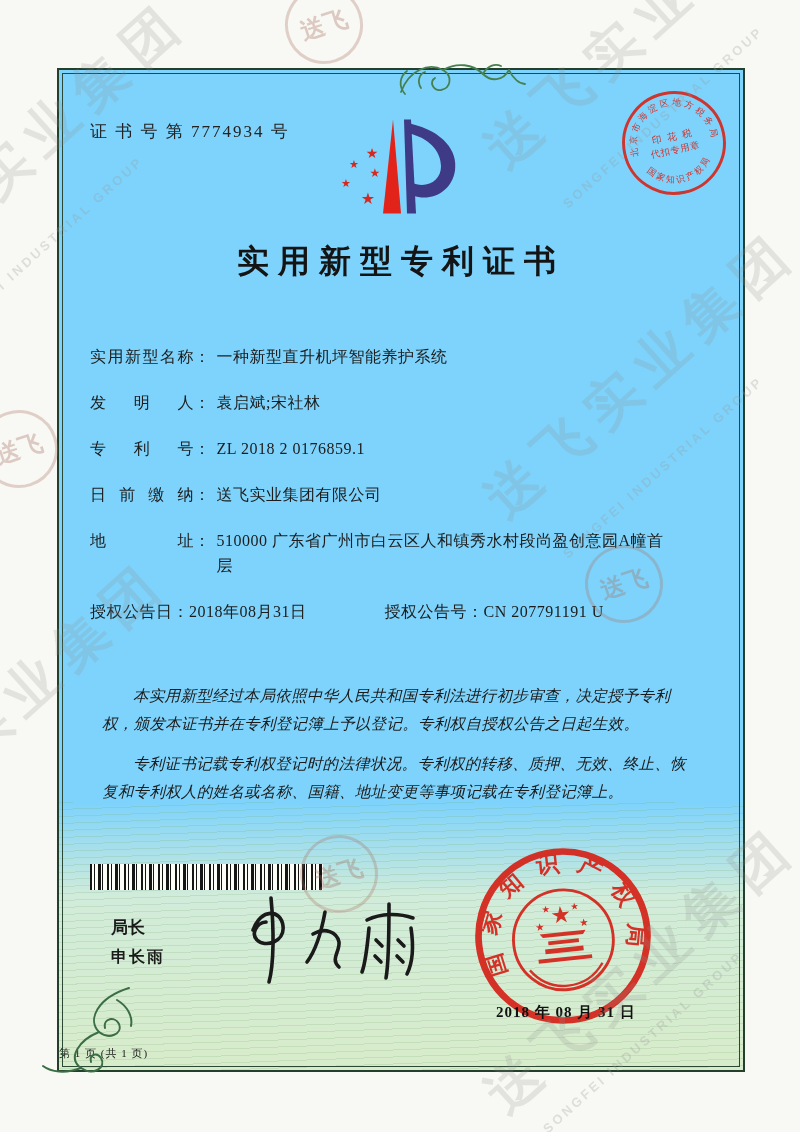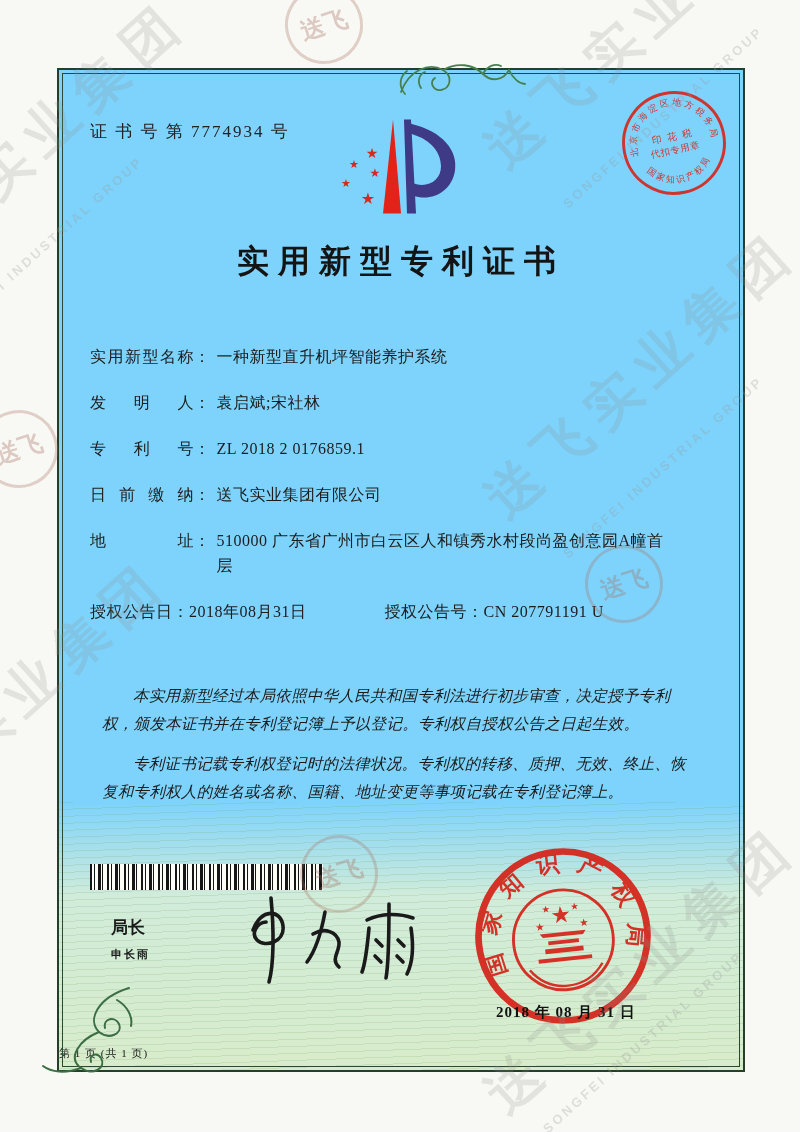--- a/index.html
+++ b/index.html
@@ -57,21 +57,21 @@
   
   .barcode{
     position:absolute;left:31px;top:794px;width:233px;height:26px;z-index:2;
     background:repeating-linear-gradient(90deg,
       #151515 0 2px,#fdfdf8 2px 4px,#151515 4px 5px,#fdfdf8 5px 8px,
       #151515 8px 11px,#fdfdf8 11px 12px,#151515 12px 13px,#fdfdf8 13px 17px);
   }
   .director{position:absolute;left:52px;top:846px;z-index:2;
     font-family:"Liberation Sans","DejaVu Sans",sans-serif;font-weight:700;color:#1a1a1a;}
   .director .d-title{font-size:17px;margin-bottom:8px;}
-  .director .d-name{font-size:11px;letter-spacing:2px;font-family:Liberation Serif, serif;}
+  .director .d-name{font-size:16px;letter-spacing:2px;font-family:Liberation Serif, serif;}
   .signature{position:absolute;left:170px;top:812px;width:210px;height:115px;z-index:2;}
   .seal{position:absolute;left:408px;top:770px;width:192px;height:192px;z-index:2;transform:rotate(-6deg);opacity:.95;}
   .seal-date{position:absolute;left:437px;top:933px;z-index:5;font-size:15px;font-weight:700;letter-spacing:1px;color:#111;}
   .footer{position:absolute;left:0;right:0;top:976px;text-align:left;font-size:11px;letter-spacing:1px;z-index:2;}
 
   
   .dragon{position:absolute;left:336px;top:-16px;width:132px;height:50px;z-index:5;}
   .flourish{position:absolute;left:-22px;top:912px;width:110px;height:100px;z-index:5;}
 
   

